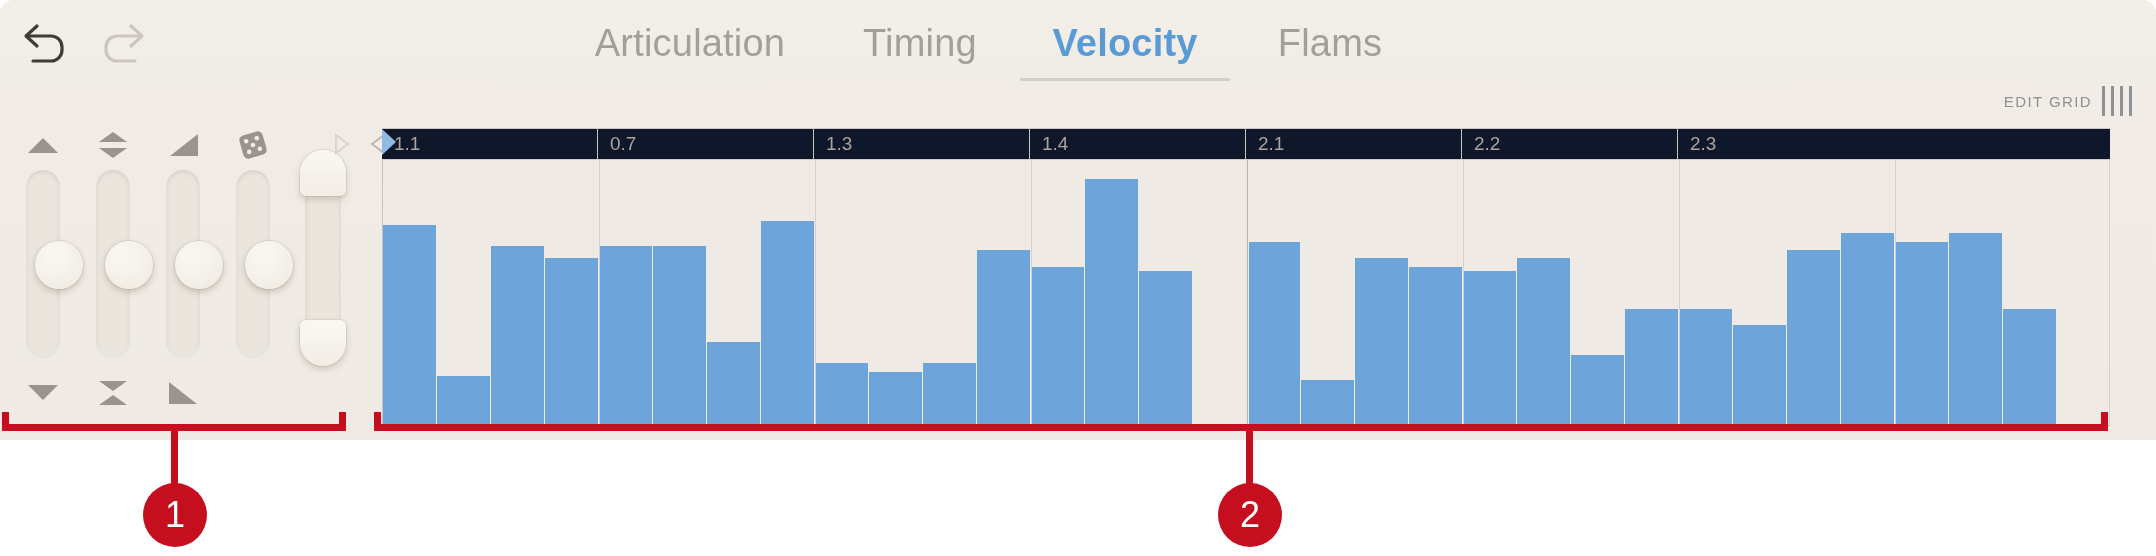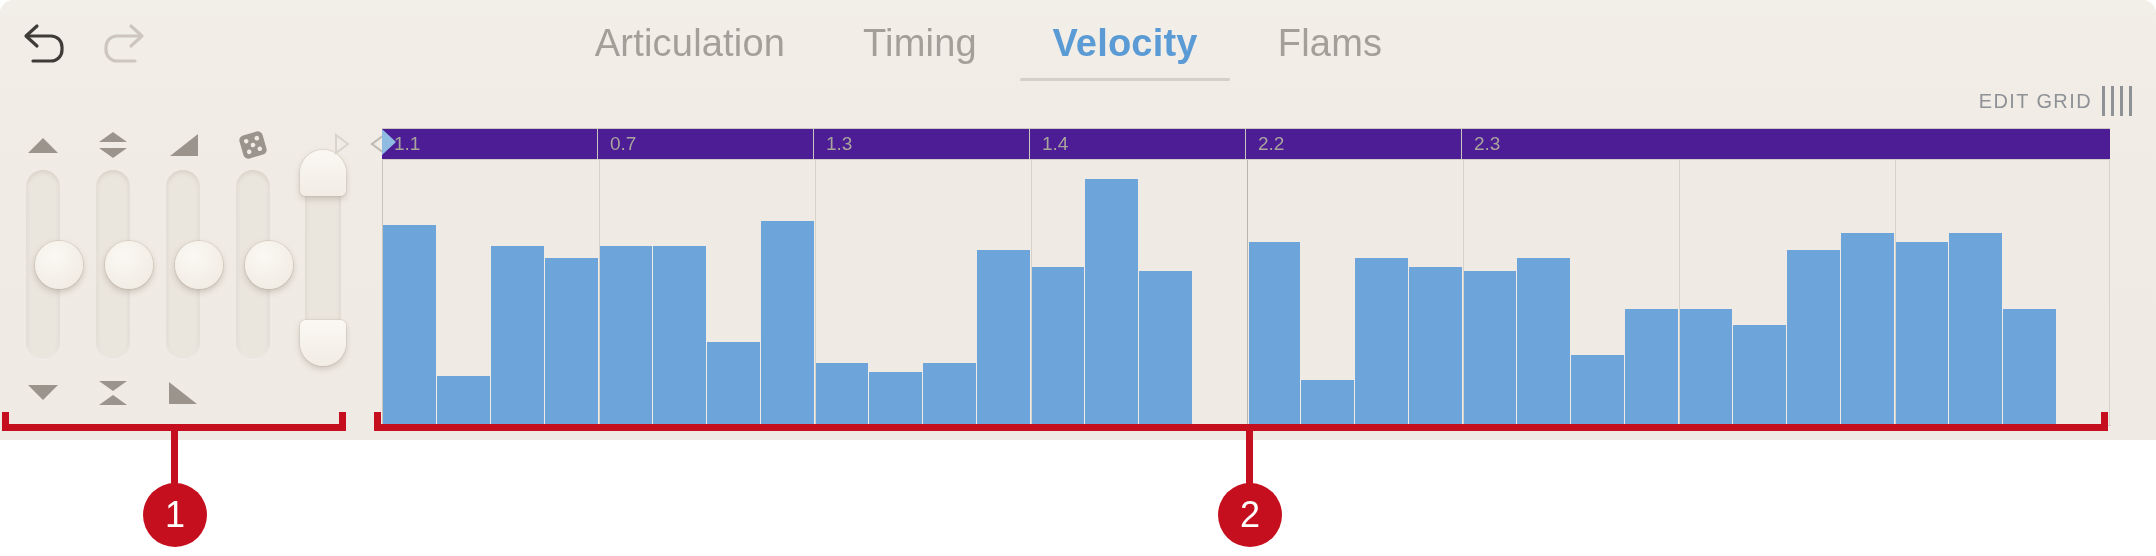--- a/index.html
+++ b/index.html
@@ -35,21 +35,21 @@
   .tab.active { color: #5b9bd5; font-weight: 700; }
   .tab .underline {
     position: absolute; left: 0; right: 0; bottom: 0; height: 3px; background: #d4cfc8;
     border-radius: 2px; display: none;
   }
   .tab.active .underline { display: block; }
 
   .edit-grid {
     position: absolute; right: 24px; top: 86px; display: flex; align-items: center; gap: 10px; cursor: pointer;
   }
-  .edit-grid-label { font-size: 20px; color: #8e9296; letter-spacing: 1.4px; }
+  .edit-grid-label { font-size: 15px; color: #8e9296; letter-spacing: 1.4px; }
   .grid-glyph { display: flex; gap: 6px; align-items: center; }
   .grid-glyph i { display: block; width: 3px; height: 30px; background: #8e9296; }
 
   
   .controls { position: absolute; left: 0; top: 128px; width: 382px; height: 312px; }
 
   .slider-col { position: absolute; width: 66px; }
   .cap-icon { position: absolute; left: 0; width: 66px; height: 34px; display: flex; align-items: center; justify-content: center; }
   .cap-icon.top { top: 0; }
   .cap-icon.bot { bottom: 0; }
@@ -78,21 +78,21 @@
     box-shadow: 0 3px 6px rgba(120,110,95,.3), 0 0 0 1px rgba(212,203,188,.45);
   }
   .range-handle.top { top: -8px; border-radius: 23px 23px 6px 6px; }
   .range-handle.bot { bottom: -8px; border-radius: 6px 6px 23px 23px; }
 
   
   .grid-wrap { position: absolute; left: 382px; top: 128px; width: 1728px; height: 312px; }
 
   .ruler {
     position: absolute; left: 0; top: 0; width: 1728px; height: 32px;
-    background: #4c1d95; border-top: 1px solid #cdc8c0; border-bottom: 1px solid #d2cdc5;
+    background: #0f172a; border-top: 1px solid #cdc8c0; border-bottom: 1px solid #d2cdc5;
     display: flex;
   }
   .ruler-cell { position: relative; border-right: 1px solid #cbc6be; height: 100%; }
   .ruler-cell:last-child { border-right: none; }
   .ruler-label {
     position: absolute; left: 12px; top: 4px; font-size: 19px; color: #a9a49c;
   }
   .loop-start {
     position: absolute; left: 0; top: 0; width: 0; height: 0;
     border-left: 14px solid #8fbbe3; border-top: 13px solid transparent; border-bottom: 13px solid transparent;
@@ -267,20 +267,23 @@
             <span class="loop-start"></span>
           </div>
           <div class="ruler-cell" style="width: 216px;">
             <span class="ruler-label">0.7</span>
           </div>
           <div class="ruler-cell" style="width: 216px;">
             <span class="ruler-label">1.3</span>
           </div>
           <div class="ruler-cell" style="width: 216px;">
             <span class="ruler-label">1.4</span>
+          </div>
+          <div class="ruler-cell" style="width: 216px;">
+            <span class="ruler-label">2.1</span>
           </div>
           <div class="ruler-cell" style="width: 216px;">
             <span class="ruler-label">2.2</span>
           </div>
           <div class="ruler-cell" style="width: 216px; text-align: center;">
             <span class="ruler-label">2.3</span>
           </div>
         </div>
       <div class="plot" id="plot">
         <div class="bars" id="bars">

